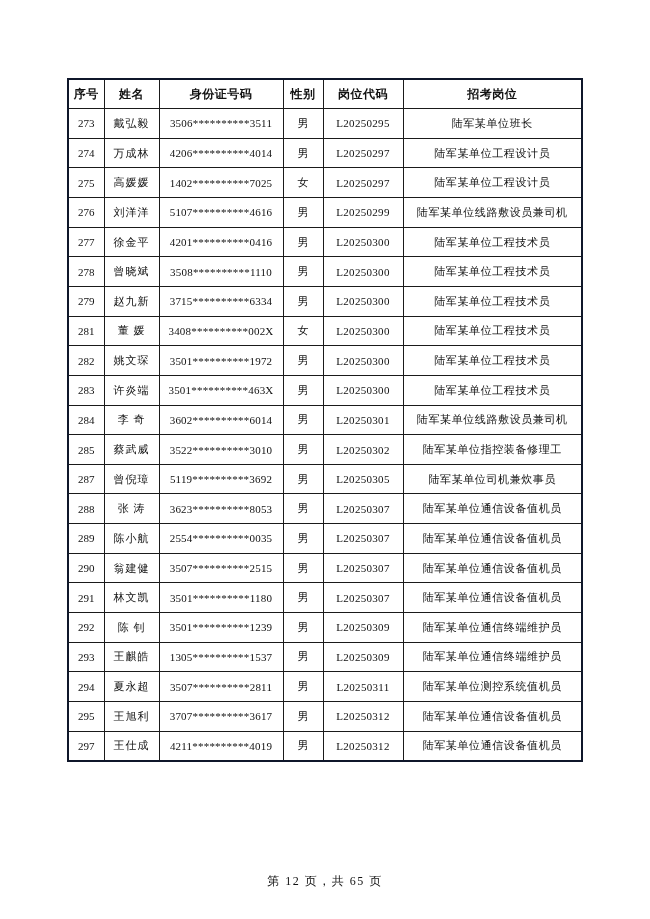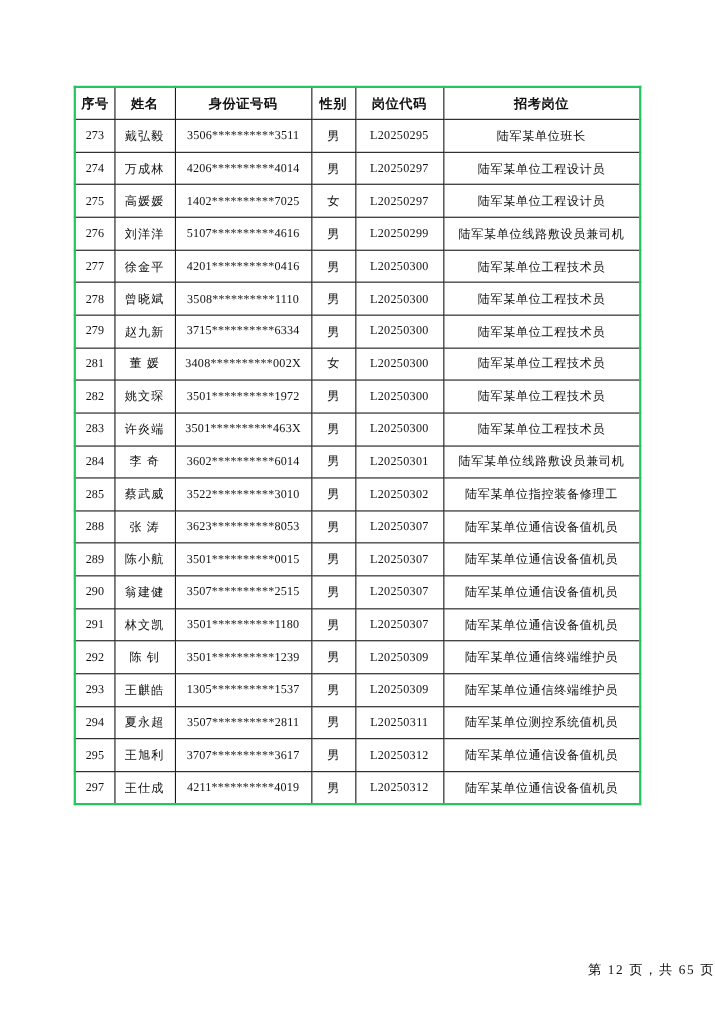--- a/index.html
+++ b/index.html
@@ -12,21 +12,21 @@
     color:#111111;
     overflow:hidden;
   }
   table.roster{
     position:absolute;
     left:67px;
     top:78px;
     width:514px;
     border-collapse:collapse;
     table-layout:fixed;
-    border:2px solid #22c55e;
+    border:2px solid #0f172a;
   }
   table.roster th,
   table.roster td{
     border:1px solid #1a1a1a;
     padding:0;
     overflow:hidden;
     white-space:nowrap;
   }
   table.roster tr{height:29.65px;}
   table.roster th{
@@ -48,21 +48,21 @@
     text-align:left;
     padding-left:3px;
     font-size:11.5px;
     letter-spacing:0.6px;
   }
   .footer{
     position:absolute;
     left:0;
     width:100%;
     top:873px;
-    text-align:right;
+    text-align:center;
     font-size:12px;
     letter-spacing:1.5px;
     color:#111111;
   }
 </style>
 </head>
 <body>
 
 <div class="page">
   <table class="roster">
@@ -175,31 +175,39 @@
         </tr>
         <tr>
           <td class="col-index">285</td>
           <td class="col-name">蔡武威</td>
           <td class="col-id-number">3522**********3010</td>
           <td class="col-gender">男</td>
           <td class="col-job-code">L20250302</td>
           <td class="col-job-title">陆军某单位指控装备修理工</td>
         </tr>
         <tr>
+          <td class="col-index">287</td>
+          <td class="col-name">曾倪璋</td>
+          <td class="col-id-number">5119**********3692</td>
+          <td class="col-gender">男</td>
+          <td class="col-job-code">L20250305</td>
+          <td class="col-job-title">陆军某单位司机兼炊事员</td>
+        </tr>
+        <tr>
           <td class="col-index">288</td>
           <td class="col-name">张 涛</td>
           <td class="col-id-number">3623**********8053</td>
           <td class="col-gender">男</td>
           <td class="col-job-code">L20250307</td>
           <td class="col-job-title">陆军某单位通信设备值机员</td>
         </tr>
         <tr>
           <td class="col-index">289</td>
           <td class="col-name">陈小航</td>
-          <td class="col-id-number">3501**********0015</td>
+          <td class="col-id-number">2554**********0035</td>
           <td class="col-gender">男</td>
           <td class="col-job-code">L20250307</td>
           <td class="col-job-title">陆军某单位通信设备值机员</td>
         </tr>
         <tr>
           <td class="col-index">290</td>
           <td class="col-name">翁建健</td>
           <td class="col-id-number">3507**********2515</td>
           <td class="col-gender">男</td>
           <td class="col-job-code">L20250307</td>

